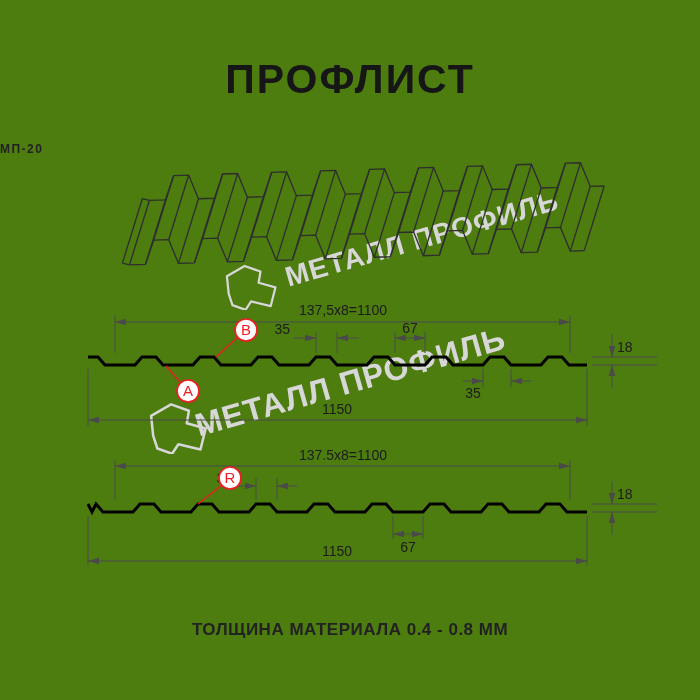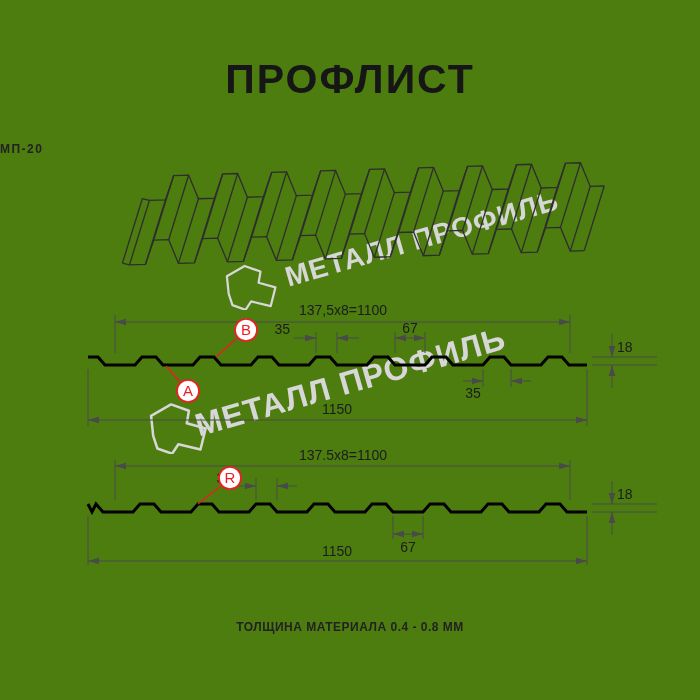--- a/index.html
+++ b/index.html
@@ -3,21 +3,21 @@
 <meta charset="utf-8">
 <style>
   html,body{margin:0;padding:0;background:#fff;}
   #page{position:relative;width:700px;height:700px;background:#4d7c0f;overflow:hidden;
         font-family:"Liberation Sans",sans-serif;}
   .title{position:absolute;left:0;right:0;top:56px;text-align:center;
          font-size:41px;font-weight:800;letter-spacing:2px;color:#161616;}
   .subtitle{position:absolute;left:0;right:0;top:100px;text-align:left;
             font-size:12px;font-weight:600;letter-spacing:1.5px;color:#222;margin-top:42px;}
   .footer-note{position:absolute;left:0;right:0;top:620px;text-align:center;
-               font-size:12px;font-weight:600;letter-spacing:.5px;color:#222;}
+               font-size:17px;font-weight:600;letter-spacing:.5px;color:#222;}
   .wm-text{position:absolute;color:#d7d7d7;font-weight:700;white-space:nowrap;
            transform:rotate(-16deg);transform-origin:0 50%;}
   #wm1-text{left:286px;top:262px;font-size:28px;letter-spacing:1px;}
   #wm2-text{left:196px;top:408px;font-size:32px;letter-spacing:1px;}
   .wm-logo{position:absolute;}
   #wm1-logo{left:225px;top:263px;width:56px;height:47px;}
   #wm2-logo{left:149px;top:401px;width:63px;height:53px;}
   .wm-logo path{fill:none;stroke:#d7d7d7;stroke-width:2.4;stroke-linejoin:round;}
   svg.draw{position:absolute;left:0;pointer-events:none;}
   .profile{fill:none;stroke:#000;stroke-width:3;stroke-linejoin:miter;}

